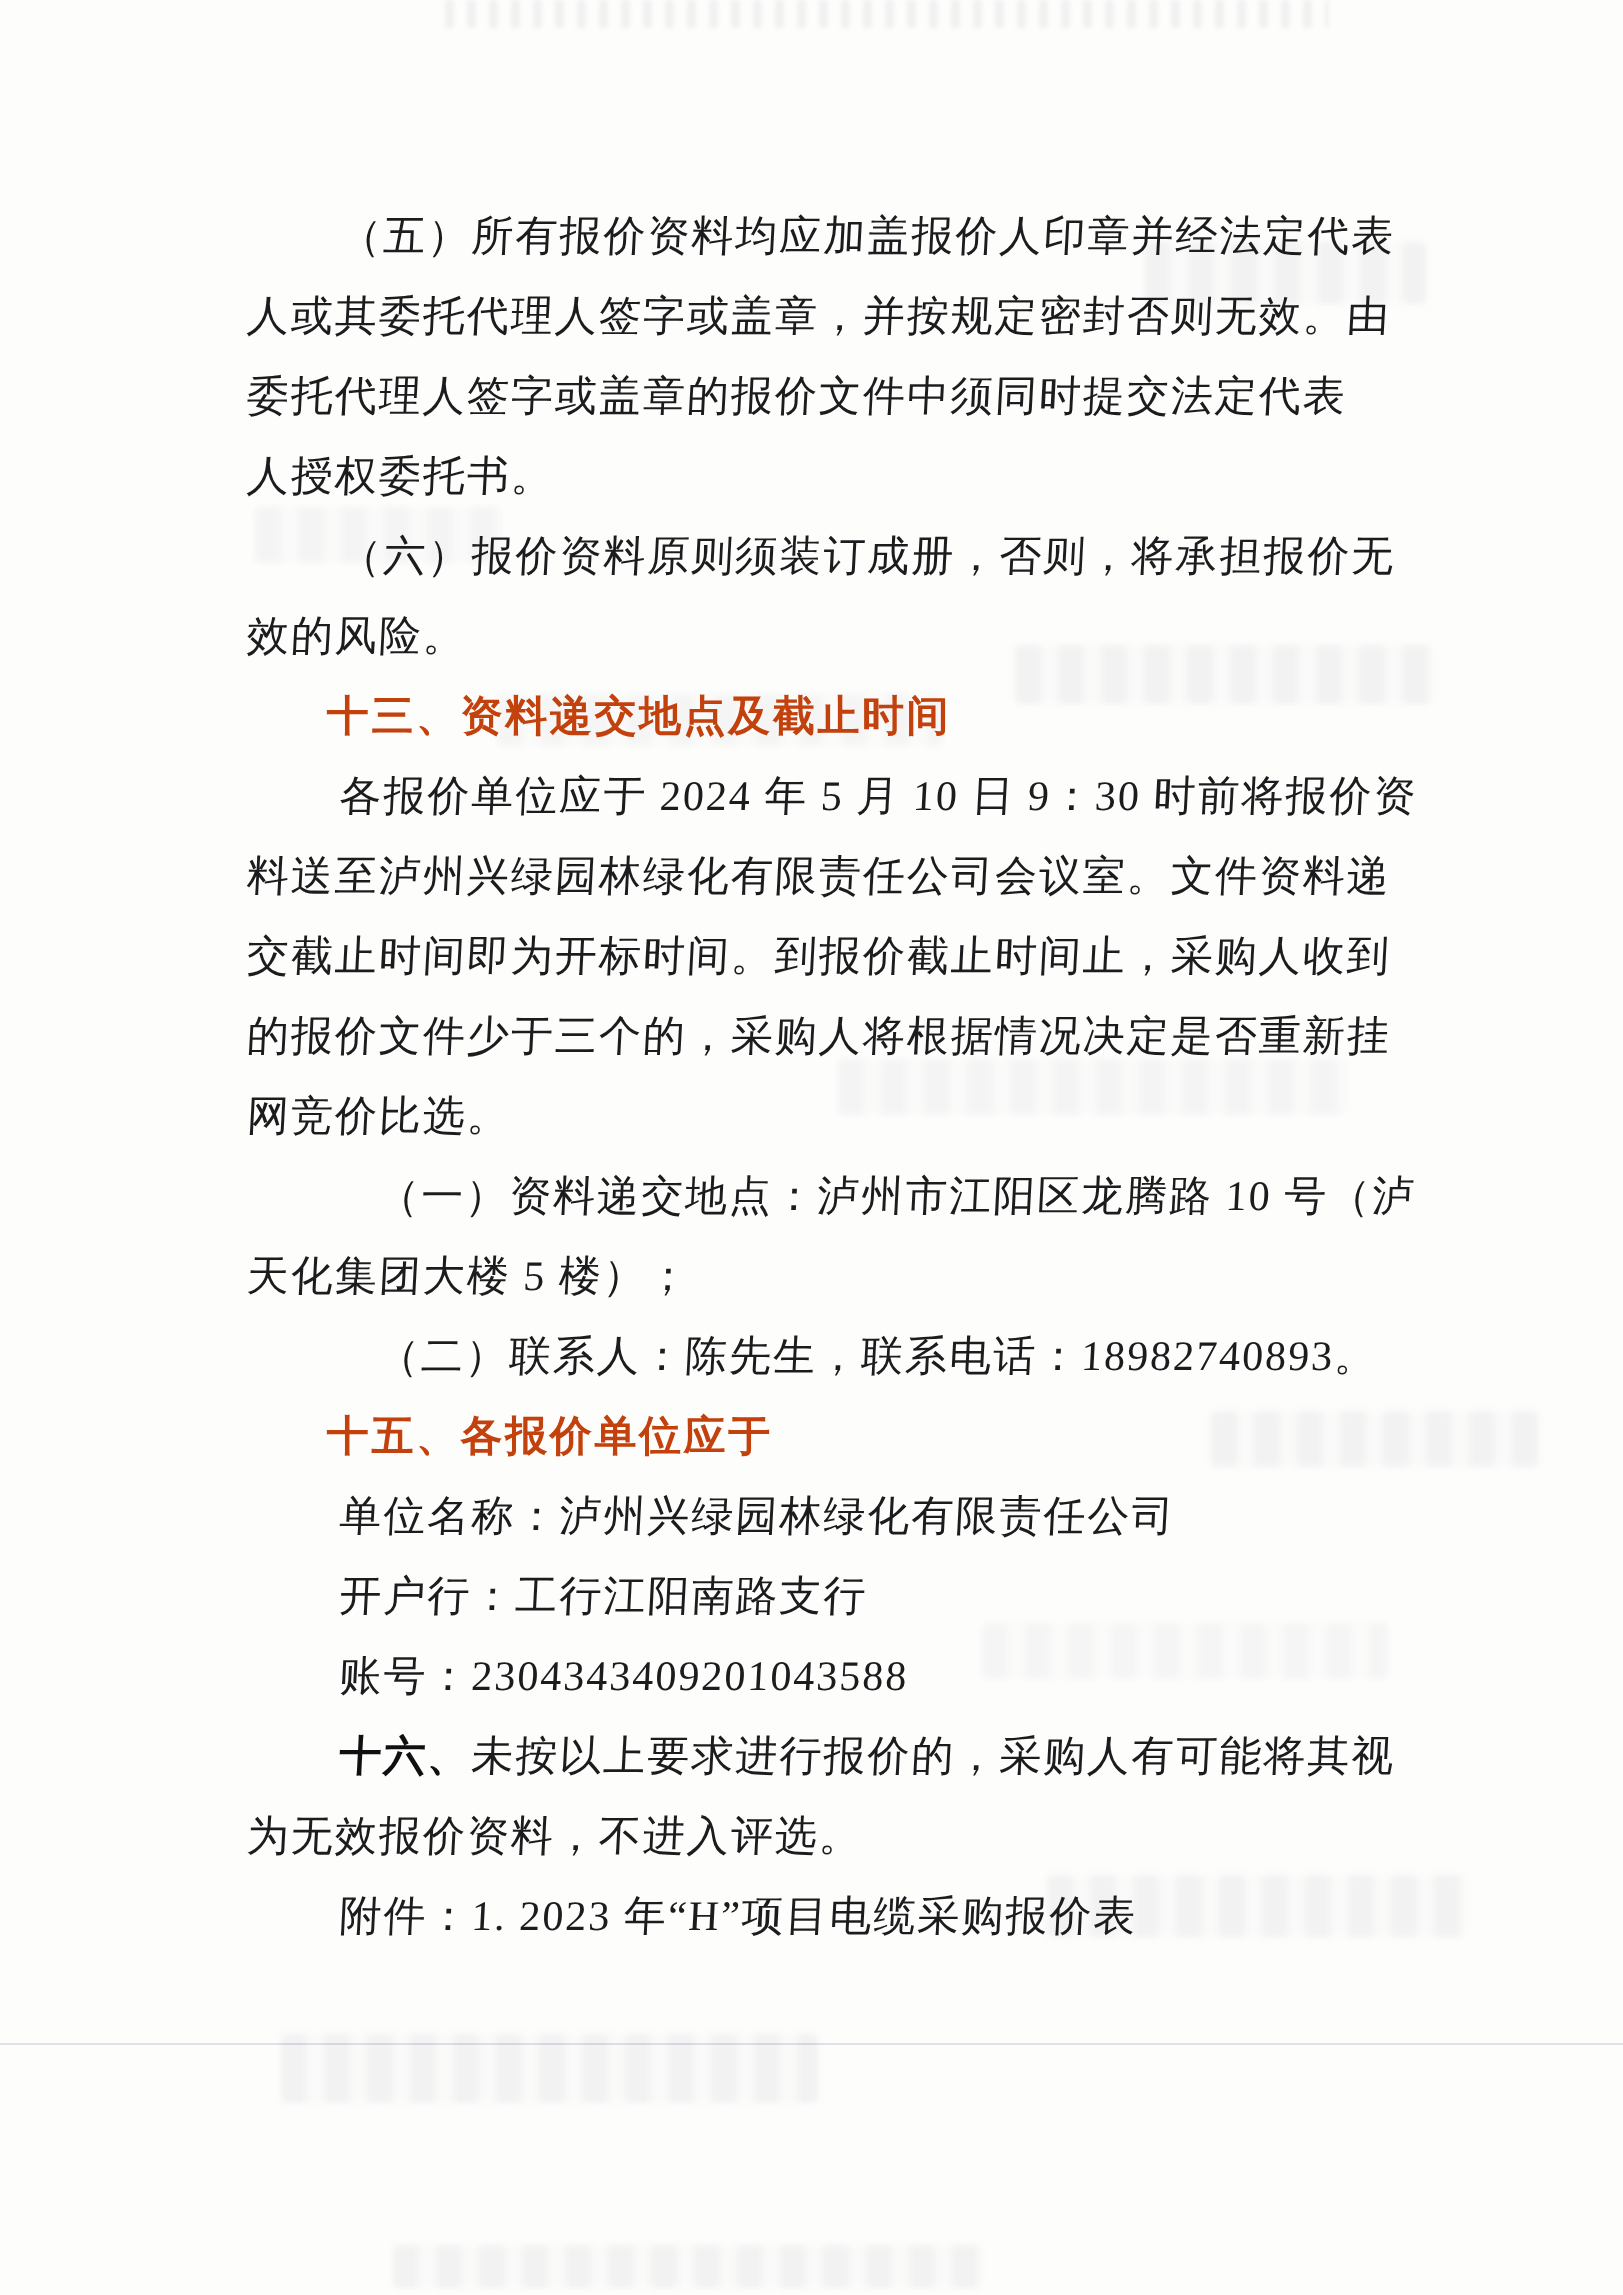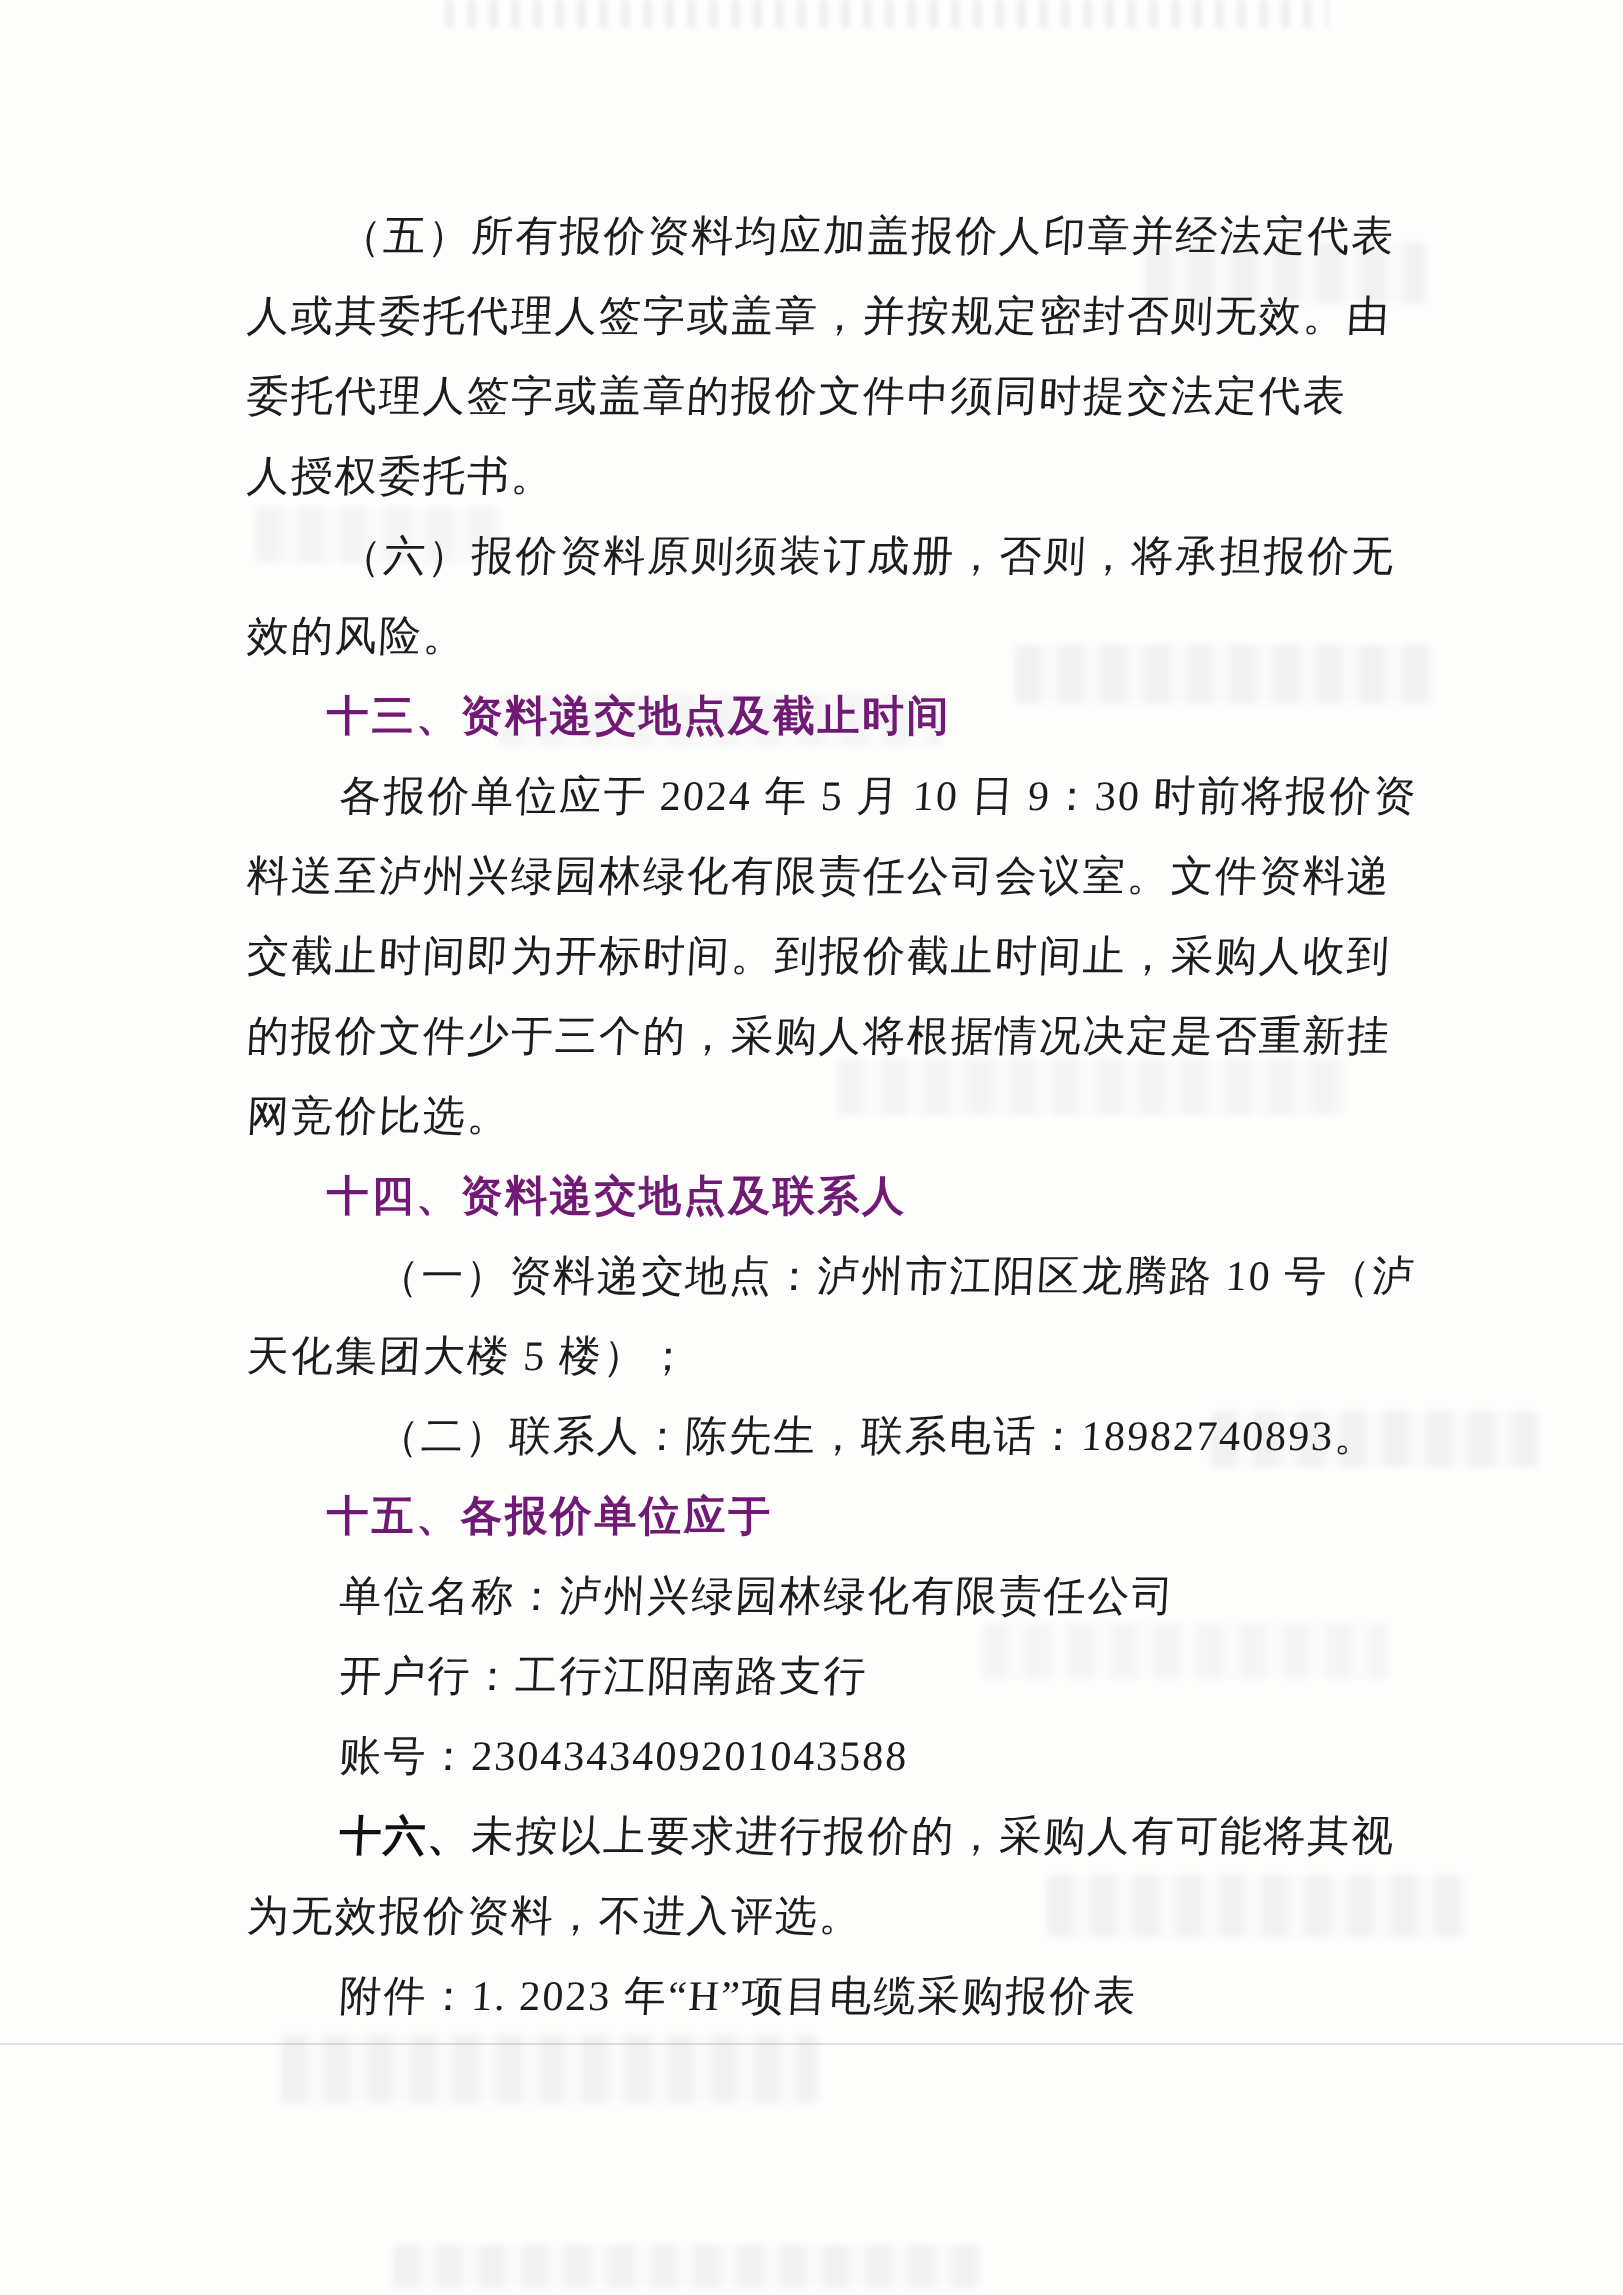--- a/index.html
+++ b/index.html
@@ -28,21 +28,21 @@
     font-size: 42px;
     letter-spacing: 2px;
     color: #1c1c1e;
     white-space: nowrap;
     transform: skewX(-3deg);
     transform-origin: left center;
   }
   .line.heading {
     font-family: "Liberation Sans", "DejaVu Sans", sans-serif;
     font-weight: 700;
-    color: #701a75;
+    color: #c2410c;
     letter-spacing: 2.6px;
     transform: none;
   }
   .line .lead {
     font-family: "Liberation Sans", "DejaVu Sans", sans-serif;
     font-weight: 700;
     color: #101012;
   }
   
   .artifact {
@@ -93,21 +93,20 @@
       <div class="line body" style="text-indent: 0em;">委托代理人签字或盖章的报价文件中须同时提交法定代表</div>
       <div class="line body" style="text-indent: 0em;">人授权委托书。</div>
       <div class="line body" style="text-indent: 2.2em;">（六）报价资料原则须装订成册，否则，将承担报价无</div>
       <div class="line body" style="text-indent: 0em;">效的风险。</div>
       <div class="line heading" style="text-indent: 1.9em;">十三、资料递交地点及截止时间</div>
       <div class="line body" style="text-indent: 2.2em;">各报价单位应于 2024 年 5 月 10 日 9：30 时前将报价资</div>
       <div class="line body" style="text-indent: 0em;">料送至泸州兴绿园林绿化有限责任公司会议室。文件资料递</div>
       <div class="line body" style="text-indent: 0em;">交截止时间即为开标时间。到报价截止时间止，采购人收到</div>
       <div class="line body" style="text-indent: 0em;">的报价文件少于三个的，采购人将根据情况决定是否重新挂</div>
       <div class="line body" style="text-indent: 0em;">网竞价比选。</div>
-      <div class="line heading" style="text-indent: 1.9em;">十四、资料递交地点及联系人</div>
       <div class="line body" style="text-indent: 3.1em;">（一）资料递交地点：泸州市江阳区龙腾路 10 号（泸</div>
       <div class="line body" style="text-indent: 0em;">天化集团大楼 5 楼）；</div>
       <div class="line body" style="text-indent: 3.1em;">（二）联系人：陈先生，联系电话：18982740893。</div>
       <div class="line heading" style="text-indent: 1.9em;">十五、各报价单位应于</div>
       <div class="line body" style="text-indent: 2.2em;">单位名称：泸州兴绿园林绿化有限责任公司</div>
       <div class="line body" style="text-indent: 2.2em;">开户行：工行江阳南路支行</div>
       <div class="line body" style="text-indent: 2.2em;">账号：2304343409201043588</div>
       <div class="line body" style="text-indent: 2.2em;"><span class="lead">十六、</span>未按以上要求进行报价的，采购人有可能将其视</div>
       <div class="line body" style="text-indent: 0em;">为无效报价资料，不进入评选。</div>
       <div class="line body" style="text-indent: 2.2em;">附件：1. 2023 年“H”项目电缆采购报价表</div>

